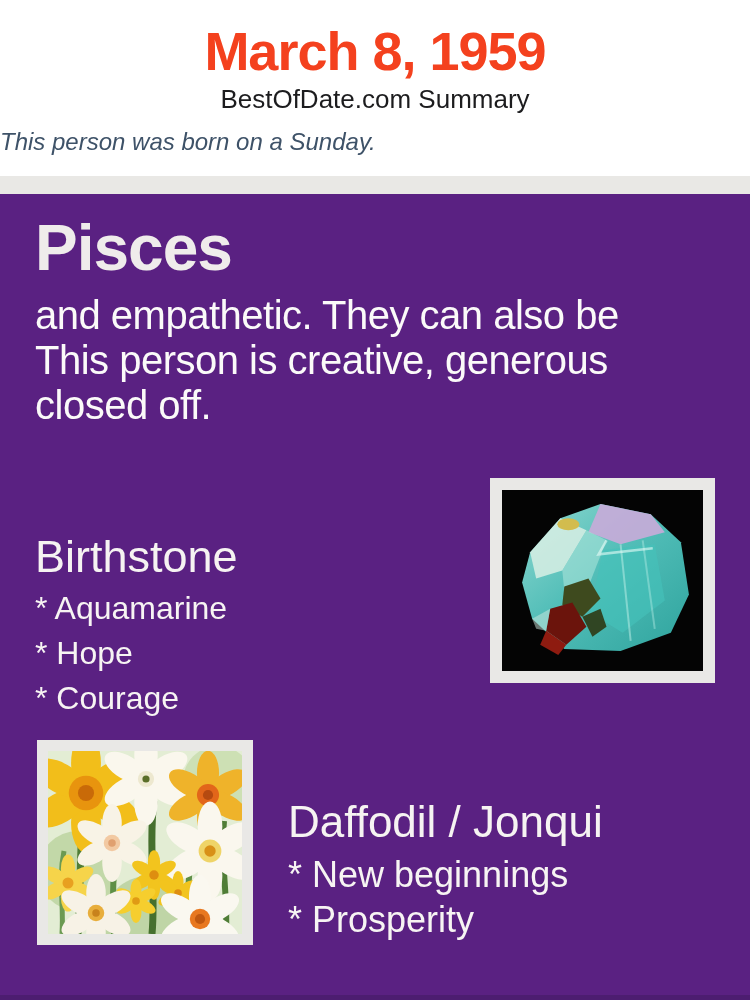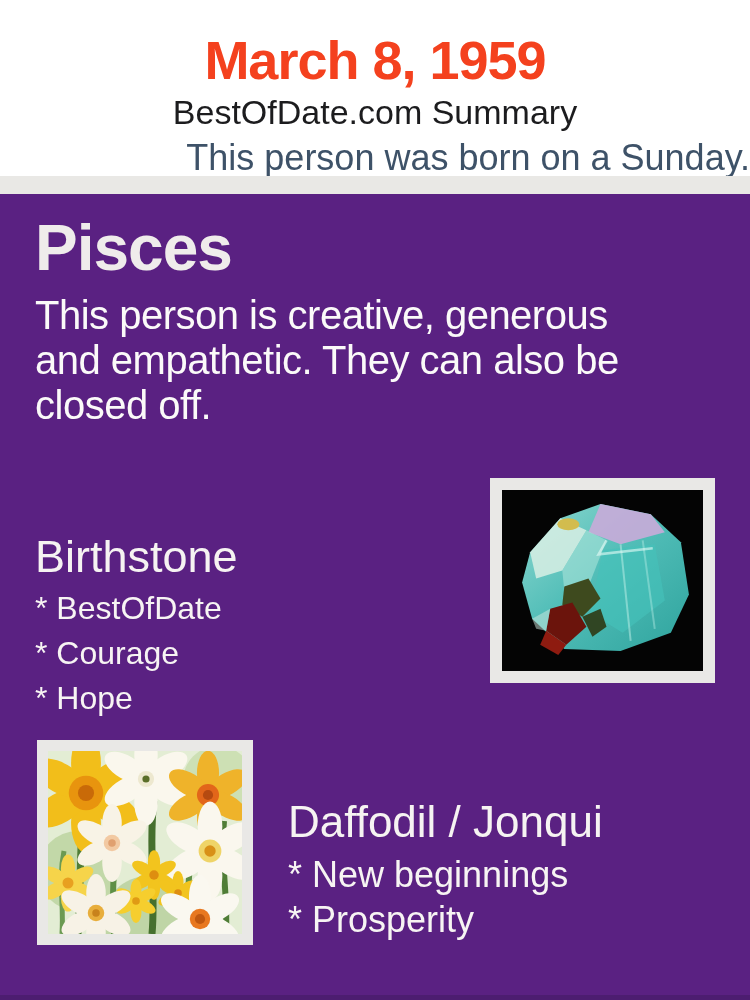--- a/index.html
+++ b/index.html
@@ -1,27 +1,27 @@
 <!DOCTYPE html>
 <html><head>
 <meta charset="utf-8">
 <style>
   * { margin:0; padding:0; box-sizing:border-box; }
   html,body { background:#ffffff; }
   body { font-family:"Liberation Sans", sans-serif; }
   .page { position:relative; width:750px; height:1000px; overflow:hidden; background:#ffffff; }
 
   
-  .header { position:absolute; top:9px; left:0; width:668px; height:176px; background:#ffffff; }
+  .header { position:absolute; top:0; left:0; width:668px; height:176px; background:#ffffff; }
   .date-title { position:absolute; top:20px; left:0; width:750px; text-align:center;
                 font-size:54px; font-weight:700; letter-spacing:-1px; color:#F4411E; }
   .site-line  { position:absolute; top:84px; left:0; width:750px; text-align:center;
-                font-size:34px; font-weight:400; color:#1C1C1E; }
-  .born-line  { position:absolute; top:128px; left:0; width:750px; text-align:right;
-                font-size:36px; font-weight:400; color:#3E5268; }
+                font-size:26px; font-weight:400; color:#1C1C1E; }
+  .born-line  { position:absolute; top:128px; left:0; width:750px; text-align:left;
+                font-size:24px; font-weight:400; color:#3E5268;font-style:italic; }
 
   .gray-band { position:absolute; top:176px; left:0; width:750px; height:18px; background:#E9E8E5; }
 
   
   .purple { position:absolute; top:194px; left:0; width:750px; height:806px; background:#5A2182; }
   .bottom-strip { position:absolute; left:0; bottom:0; width:750px; height:5px; background:#4C1D70; }
 
   .zodiac-name { position:absolute; top:22px; left:35px; font-size:64px; font-weight:700;
                  letter-spacing:-1px; color:#EFECEB; line-height:1; }
   .zodiac-desc { position:absolute; top:99px; left:35px; width:690px; font-size:40px;
@@ -54,30 +54,30 @@
     <div class="site-line">BestOfDate.com Summary</div>
     <div class="born-line">This person was born on a Sunday.</div>
   </div>
 
   <div class="gray-band"></div>
 
   <div class="purple">
 
     <div class="zodiac-name">Pisces</div>
     <div class="zodiac-desc">
+      <span style="display:block">and empathetic. They can also be</span>
       <span style="display:block">This person is creative, generous</span>
-      <span style="display:block">and empathetic. They can also be</span>
       <span style="display:block">closed off.</span>
     </div>
 
     <div class="bs-name">Birthstone</div>
     <div class="bs-traits">
-      <div>* BestOfDate</div>
+      <div>* Aquamarine</div>
+      <div>* Hope</div>
       <div>* Courage</div>
-      <div>* Hope</div>
     </div>
 
     <div class="photo-frame stone-frame">
       <div class="stone-inner">
         <svg viewBox="0 0 200 180" preserveAspectRatio="none">
           <defs>
             <linearGradient id="aqua" x1="0" y1="0" x2="1" y2="1">
               <stop offset="0" stop-color="#8FD8D0"></stop>
               <stop offset="0.45" stop-color="#52BEB8"></stop>
               <stop offset="1" stop-color="#2FA49E"></stop>

